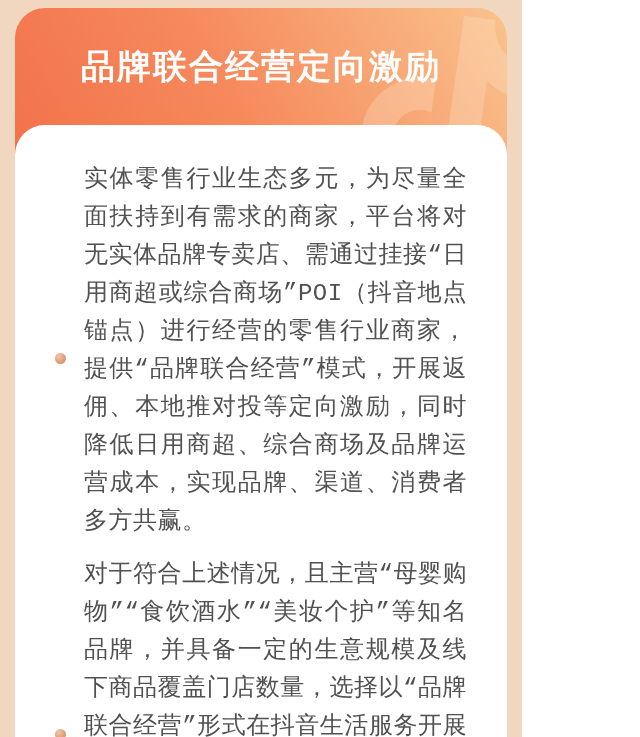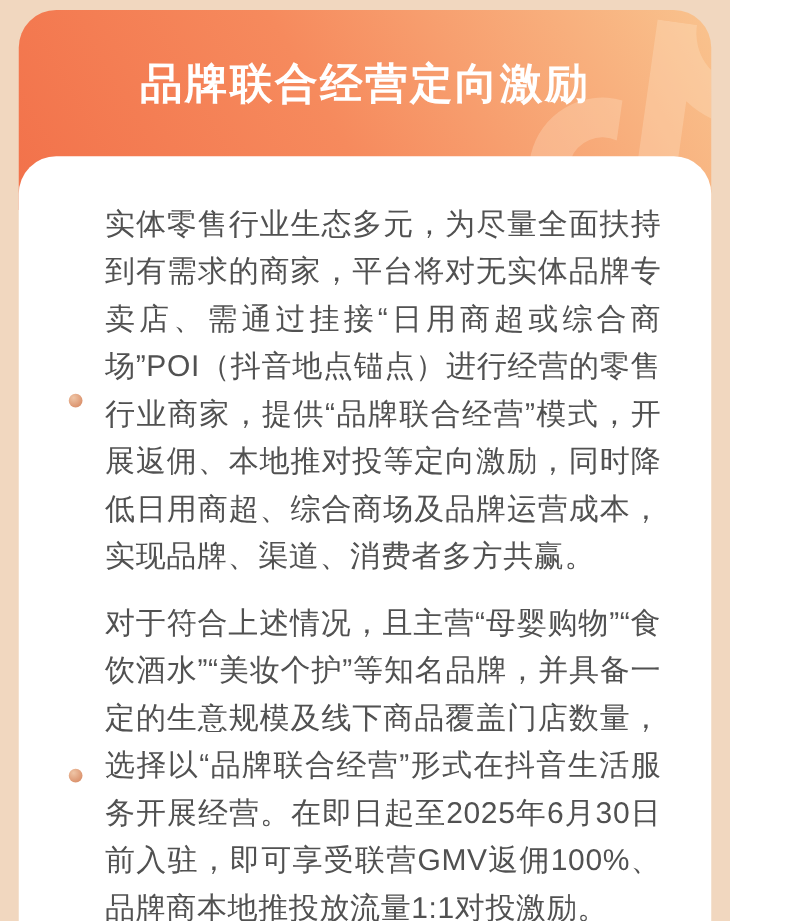--- a/index.html
+++ b/index.html
@@ -1,25 +1,25 @@
 <!DOCTYPE html>
 <html><head>
 <meta charset="utf-8">
 <style>
   html, body {
     margin: 0;
     padding: 0;
   }
   .stage {
     position: relative;
-    width: 584px;
+    width: 522px;
     height: 737px;
     overflow: hidden;
     background: var(--page-bg, #f1d7bf);
-    font-family: Liberation Sans, sans-serif;
+    font-family: Liberation Mono, monospace;
   }
   .banner {
     position: absolute;
     left: 15px;
     right: 15px;
     top: 8px;
     height: 160px;
     border-radius: 30px 30px 0 0;
     background: linear-gradient(60deg, var(--banner-g1, #f2714a) 0%, #f68a5d 45%, var(--banner-g2, #f9c38e) 100%);
     overflow: hidden;

